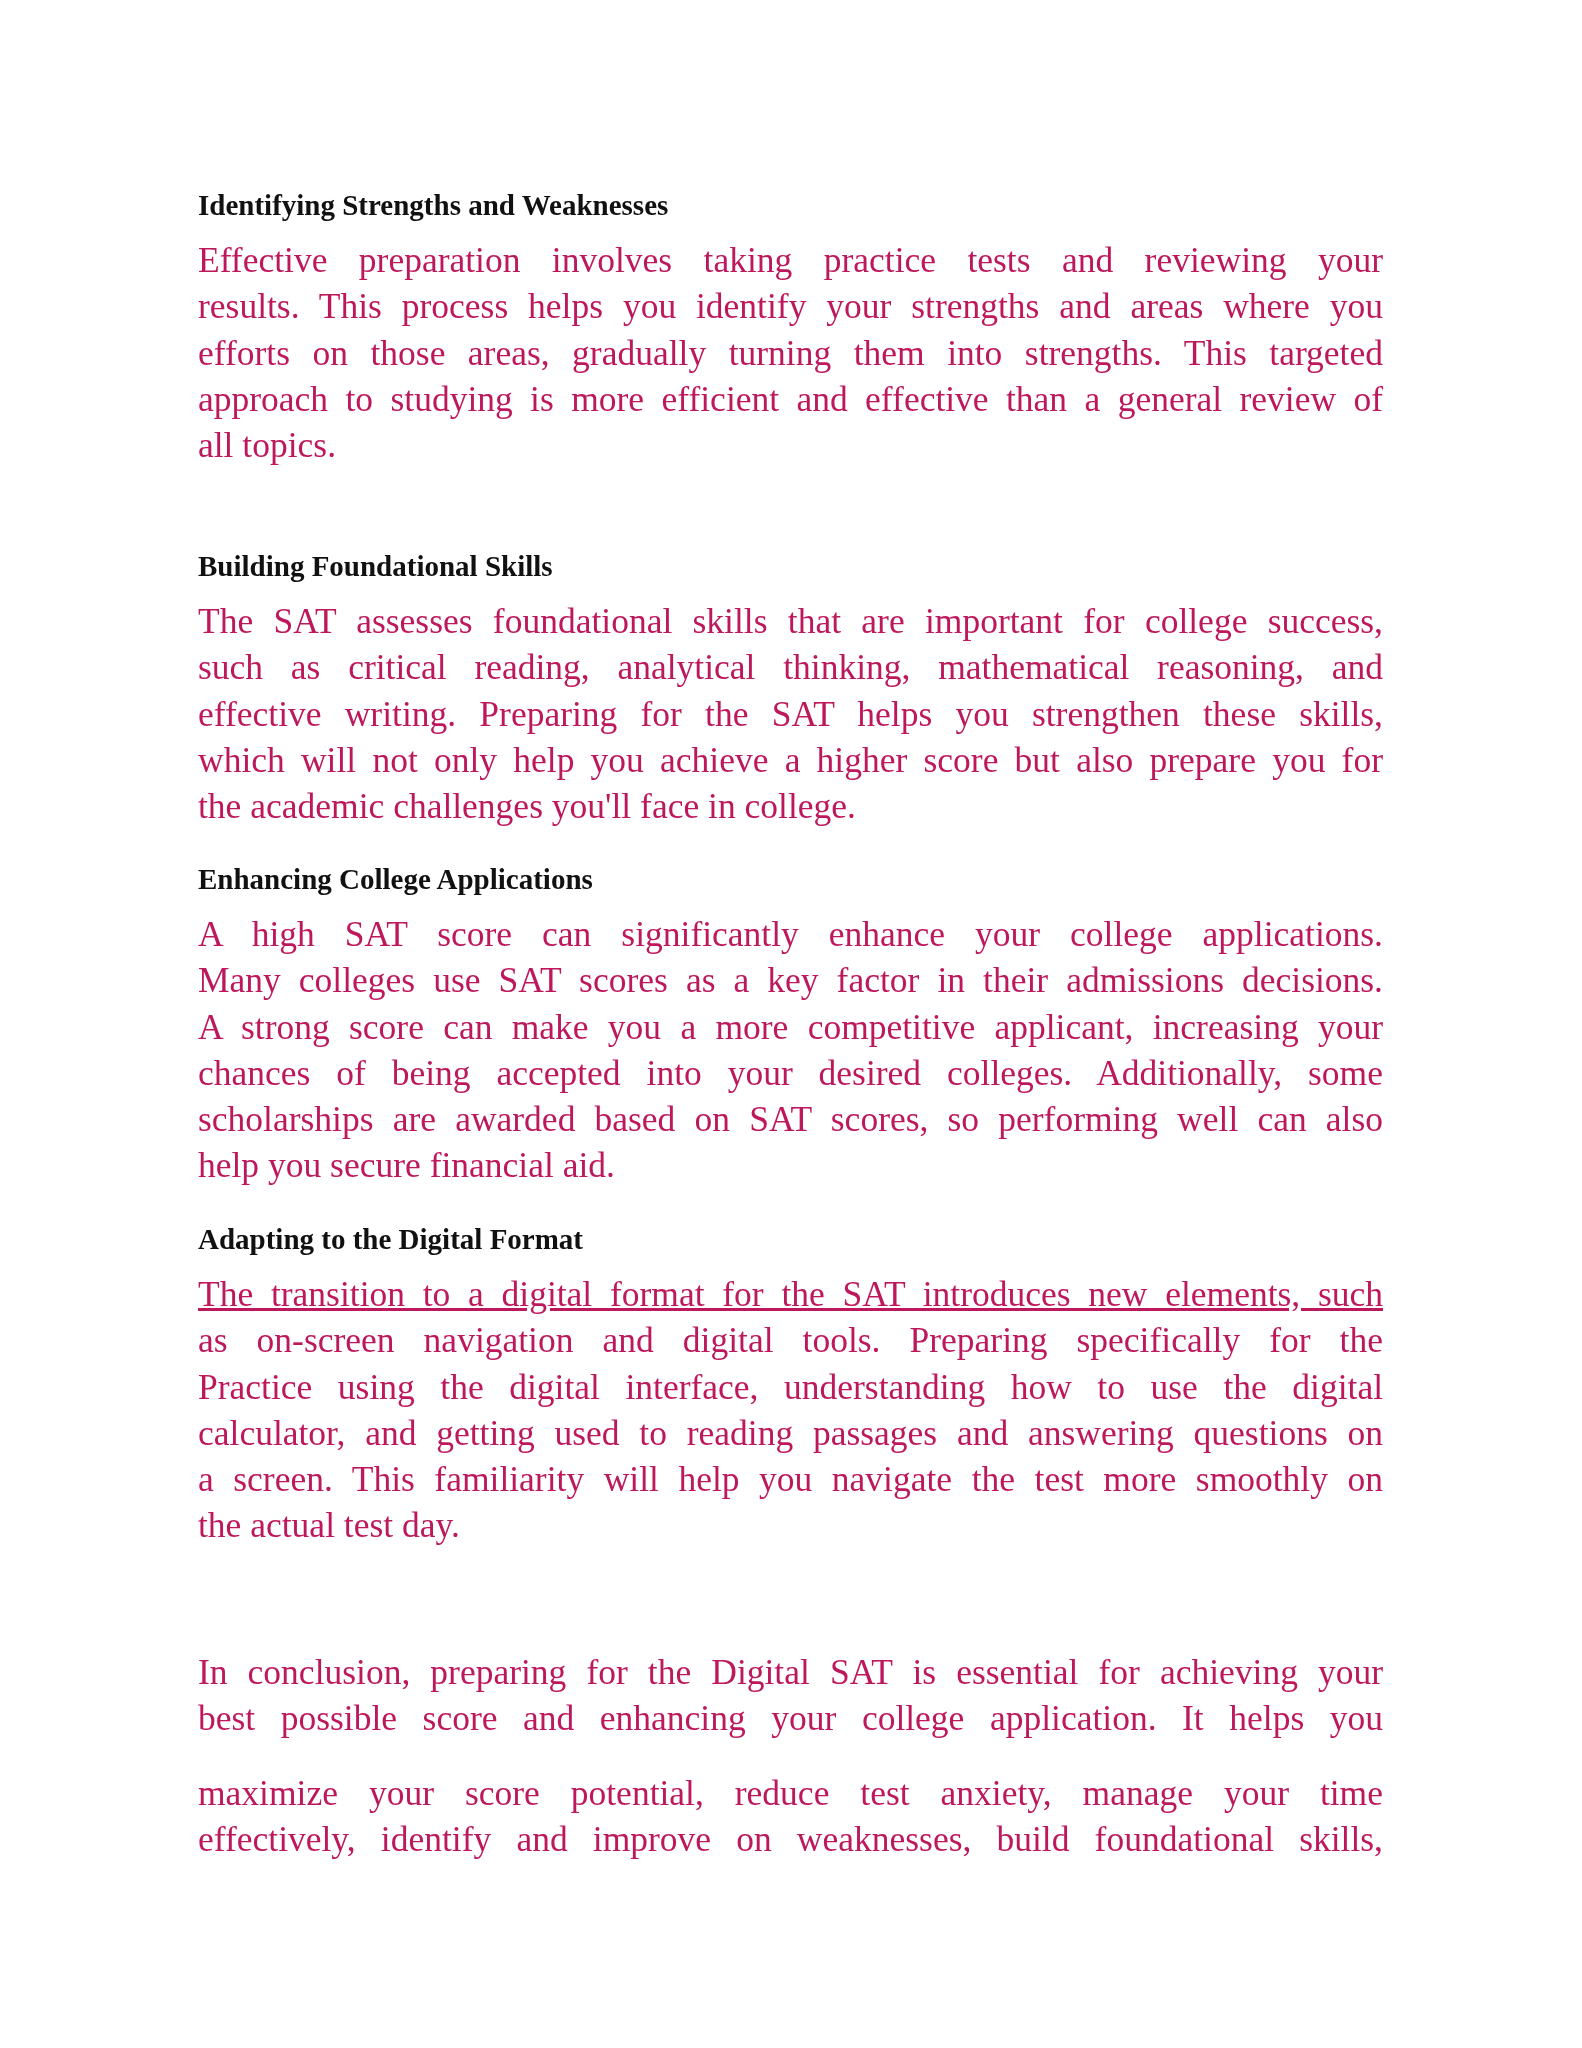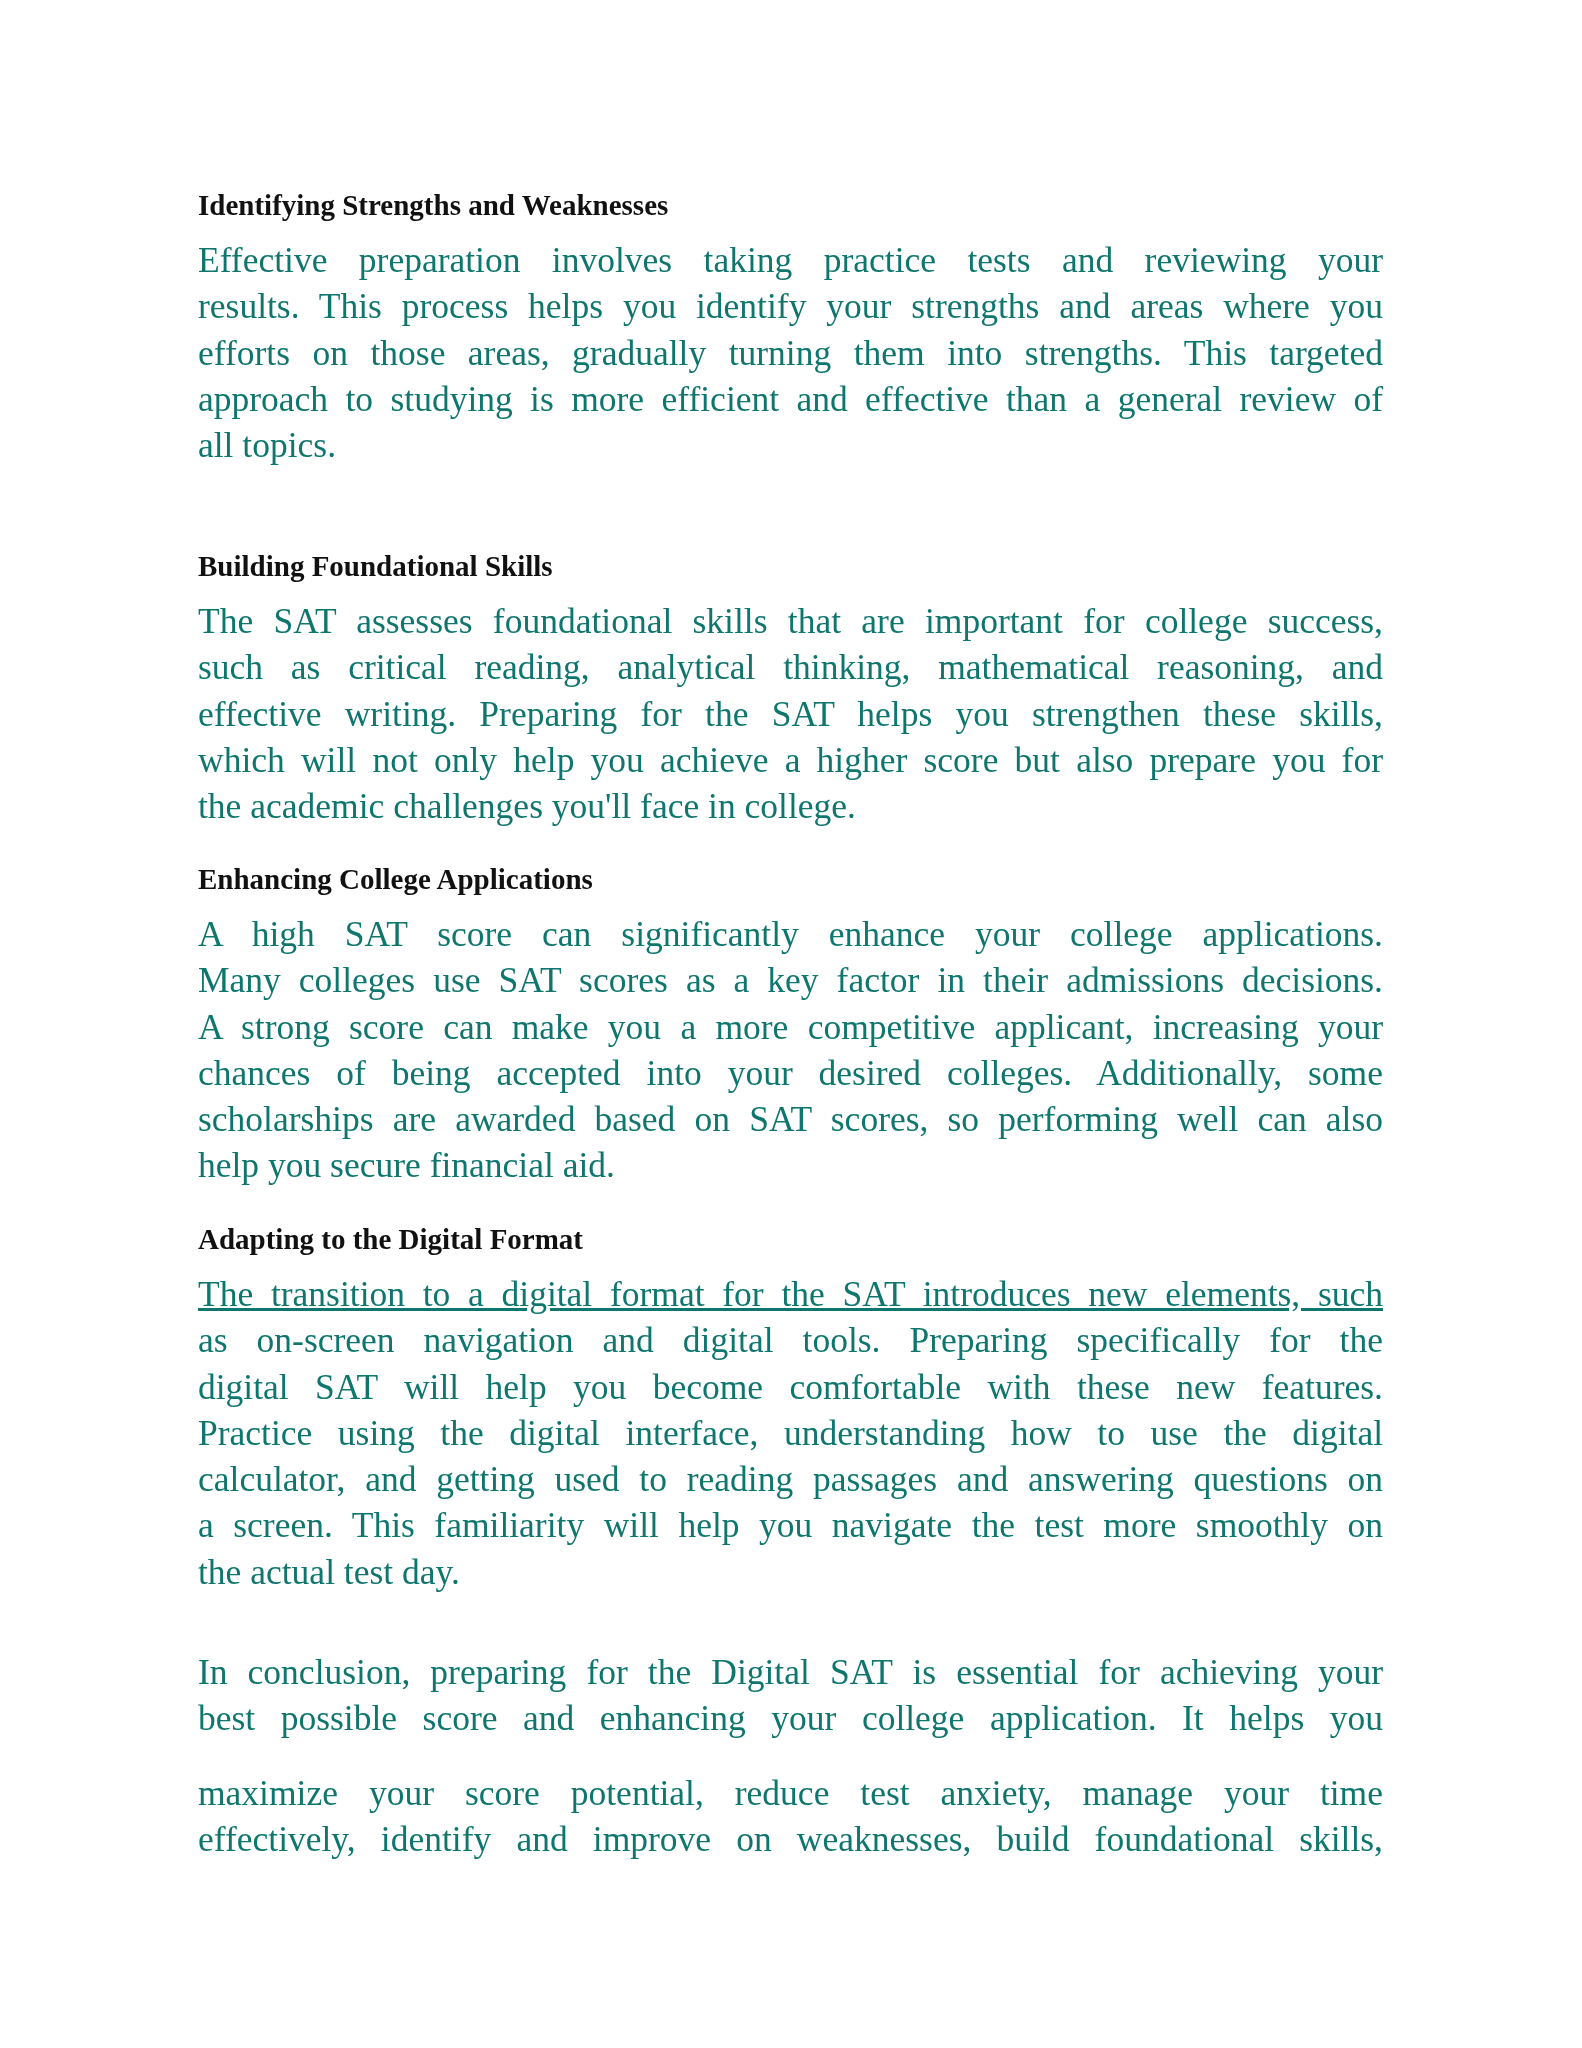--- a/index.html
+++ b/index.html
@@ -33,21 +33,21 @@
     }
     .body-para {
       position: absolute;
       left: 0;
       width: 1185px;
       margin: 0;
       font-family: "Liberation Serif", "DejaVu Serif", serif;
       font-size: 35.5px;
       line-height: 46.3px;
       text-align: justify;
-      color: #0f766e;
+      color: #be185d;
     }
     .line {
       display: block;
       text-align: justify;
       text-align-last: justify;
       white-space: nowrap;
       height: 46.3px;
     }
     .line.last {
       text-align-last: left;
@@ -83,21 +83,20 @@
     <span class="line" style="white-space: normal; text-align-last: justify;">A strong score can make you a more competitive applicant, increasing your</span>
     <span class="line" style="white-space: normal; text-align-last: justify;">chances of being accepted into your desired colleges. Additionally, some</span>
     <span class="line" style="white-space: normal; text-align-last: justify;">scholarships are awarded based on SAT scores, so performing well can also</span>
     <span class="line last">help you secure financial aid.</span>
   </div>
 
   <h3 class="section-heading" style="top:1224px;">Adapting to the Digital Format</h3>
   <div class="body-para" style="top:1271px;">
     <span class="line" style="white-space: normal; text-align-last: justify; text-decoration: underline;">The transition to a digital format for the SAT introduces new elements, such</span>
     <span class="line" style="white-space: normal; text-align-last: justify;">as on-screen navigation and digital tools. Preparing specifically for the</span>
-    <span class="line" style="white-space: normal; text-align-last: justify;">digital SAT will help you become comfortable with these new features.</span>
     <span class="line" style="white-space: normal; text-align-last: justify;">Practice using the digital interface, understanding how to use the digital</span>
     <span class="line" style="white-space: normal; text-align-last: justify;">calculator, and getting used to reading passages and answering questions on</span>
     <span class="line" style="white-space: normal; text-align-last: justify;">a screen. This familiarity will help you navigate the test more smoothly on</span>
     <span class="line last">the actual test day.</span>
   </div>
 
   <div class="body-para" style="top:1649px;">
     <span class="line" style="white-space: normal; text-align-last: justify;">In conclusion, preparing for the Digital SAT is essential for achieving your</span>
     <span class="line" style="white-space: normal; text-align-last: justify;">best possible score and enhancing your college application. It helps you</span>
     <span class="line" style="white-space: normal; text-align-last: justify; margin-top: 28px;">maximize your score potential, reduce test anxiety, manage your time</span>

